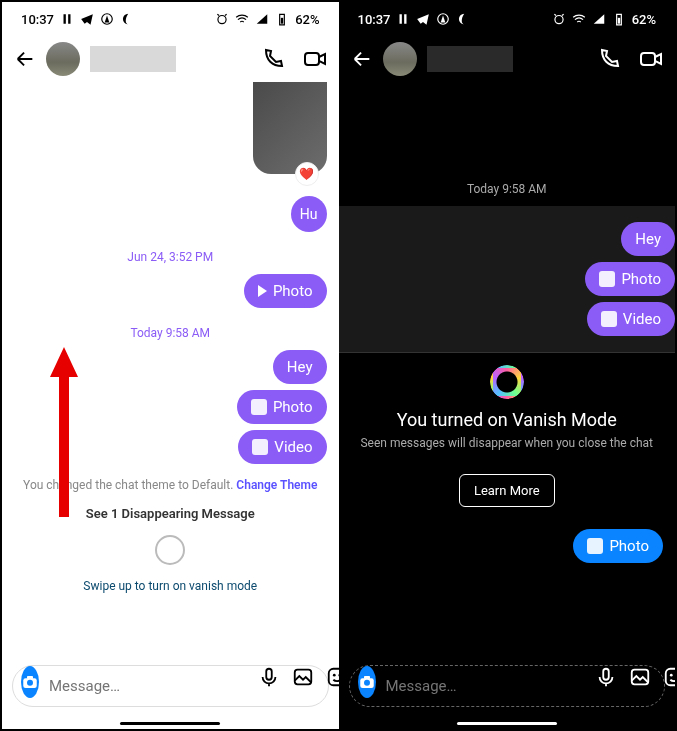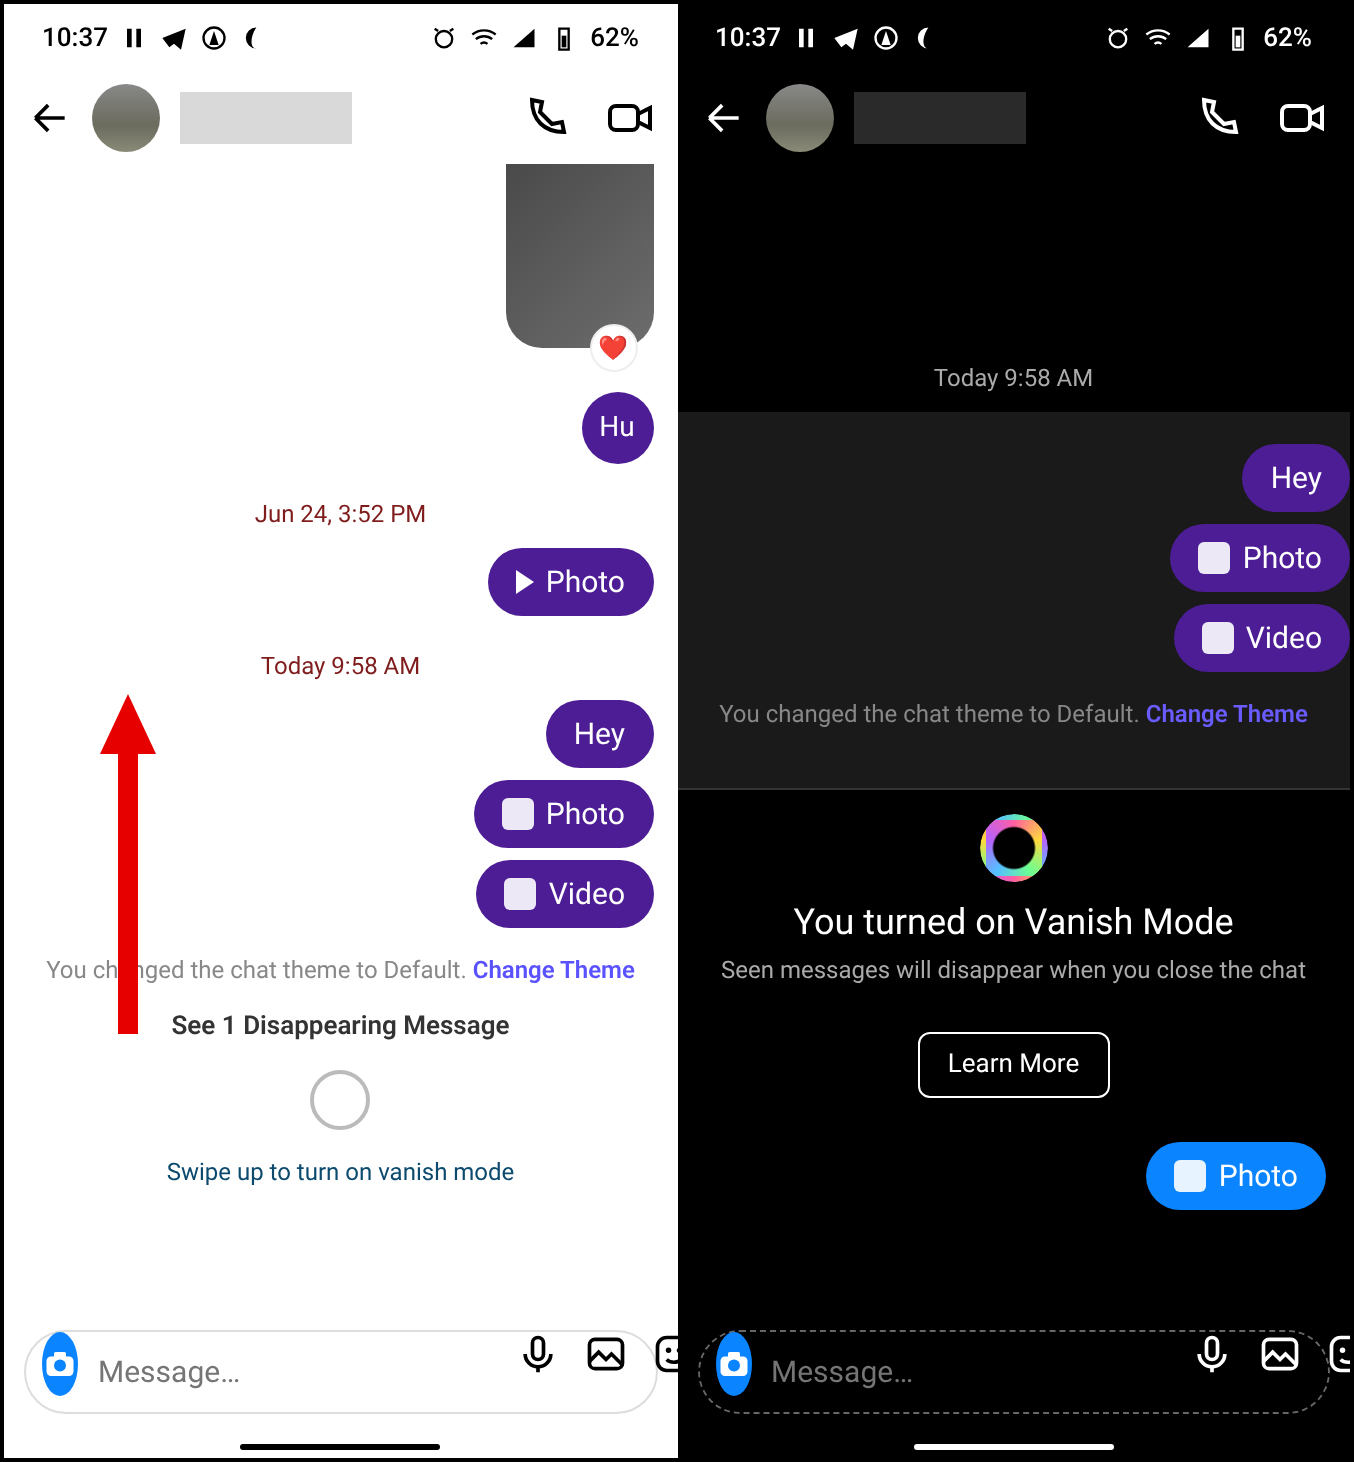--- a/index.html
+++ b/index.html
@@ -15,25 +15,25 @@
 .back{width:22px;height:22px}
 .avatar{width:34px;height:34px;border-radius:50%;background:linear-gradient(180deg,#888 0%,#6b6b5e 60%,#8a8a78 100%)}
 .name-block{width:86px;height:26px;background:#d9d9d9}
 .dark .name-block{background:#2a2a2a}
 .hdr-icons{margin-left:auto;display:flex;gap:18px}
 .hdr-icons .ico{width:24px;height:24px}
 .conv{height:560px;overflow:hidden;position:relative;padding:0 12px}
 .img-msg{width:74px;height:92px;border-radius:0 0 18px 18px;background:linear-gradient(135deg,#4a4a4a,#6d6d6d);margin-left:auto;position:relative}
 .react{position:absolute;bottom:-12px;right:8px;width:24px;height:24px;border-radius:50%;background:#fff;border:1px solid #eee;display:flex;align-items:center;justify-content:center;font-size:12px}
 .pillrow{display:flex;justify-content:flex-end;margin-top:6px}
-.pill{background:#4c1d95;color:#fff;border-radius:20px;padding:8px 14px;font-size:15px;display:flex;align-items:center;gap:6px}
+.pill{background:#8b5cf6;color:#fff;border-radius:20px;padding:8px 14px;font-size:15px;display:flex;align-items:center;gap:6px}
 .pill.play::before{content:"";display:inline-block;border-left:9px solid #fff;border-top:6px solid transparent;border-bottom:6px solid transparent}
 .pill.photo::before,.pill.video::before{content:"";display:inline-block;width:16px;height:16px;background:rgba(255,255,255,0.9);border-radius:3px}
 .pill.hu{width:36px;height:36px;border-radius:50%;padding:0;justify-content:center;font-size:14px}
-.ts{text-align:center;font-size:12px;color:#7f1d1d;margin:18px 0 10px}
+.ts{text-align:center;font-size:12px;color:#8b5cf6;margin:18px 0 10px}
 .dark .ts{color:#aaa}
 .sys{text-align:center;font-size:12px;color:#888;margin:14px 0}
 .sys a{color:#5b52ff;font-weight:600;text-decoration:none}
 .disap{text-align:center;font-size:13px;font-weight:600;margin-top:14px;color:#333}
 .circle{width:30px;height:30px;border:2px solid #bbb;border-radius:50%;margin:14px auto}
 .hint{text-align:center;font-size:12px;color:#0c4a6e;margin-top:6px}
 .composer{position:absolute;bottom:22px;left:10px;right:10px;height:42px;border-radius:22px;border:1px solid #ddd;display:flex;padding:0 8px;gap:10px}
 .dark .composer{border:1.5px dashed #666}
 .cam{width:32px;height:32px;border-radius:50%;background:#0a84ff;display:flex;align-items:center;justify-content:center}
 .cam svg{width:18px;height:18px}
@@ -232,21 +232,20 @@
     <div class="dark-section">
       <div class="pillrow">
           <div class="pill">Hey</div>
         </div>
       <div class="pillrow">
           <div class="pill photo">Photo</div>
         </div>
       <div class="pillrow">
           <div class="pill video">Video</div>
         </div>
-      <div class="sys"><span>You changed the chat theme to Default. </span><a href="#">Change Theme</a></div>
     </div>
     <div class="vanish-card">
       <div class="vanish-ring"></div>
       <div class="vanish-title">You turned on Vanish Mode</div>
       <div class="vanish-sub">Seen messages will disappear when you close the chat</div>
       <div class="learn">Learn More</div>
     </div>
     <div style="padding:0 12px">
         <div class="blue-pill">Photo</div>
       </div>

